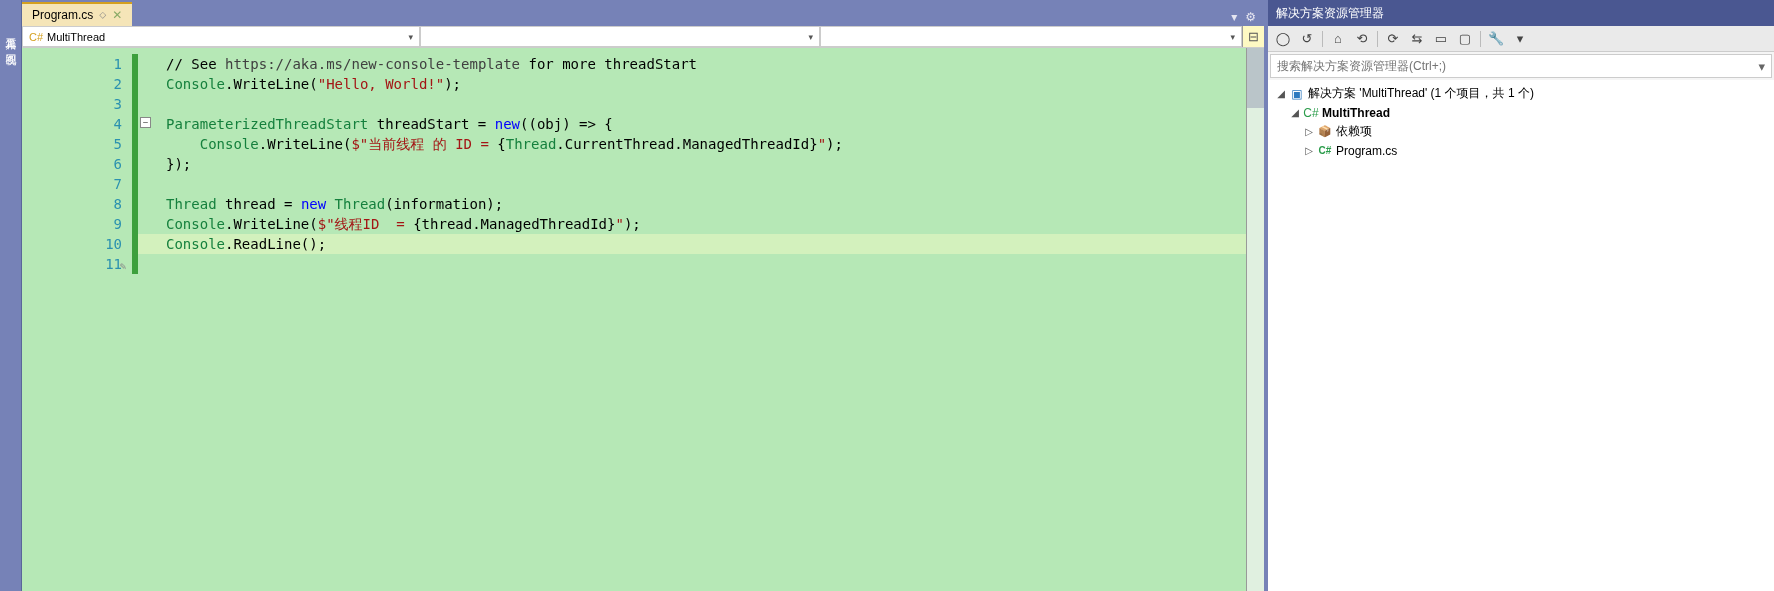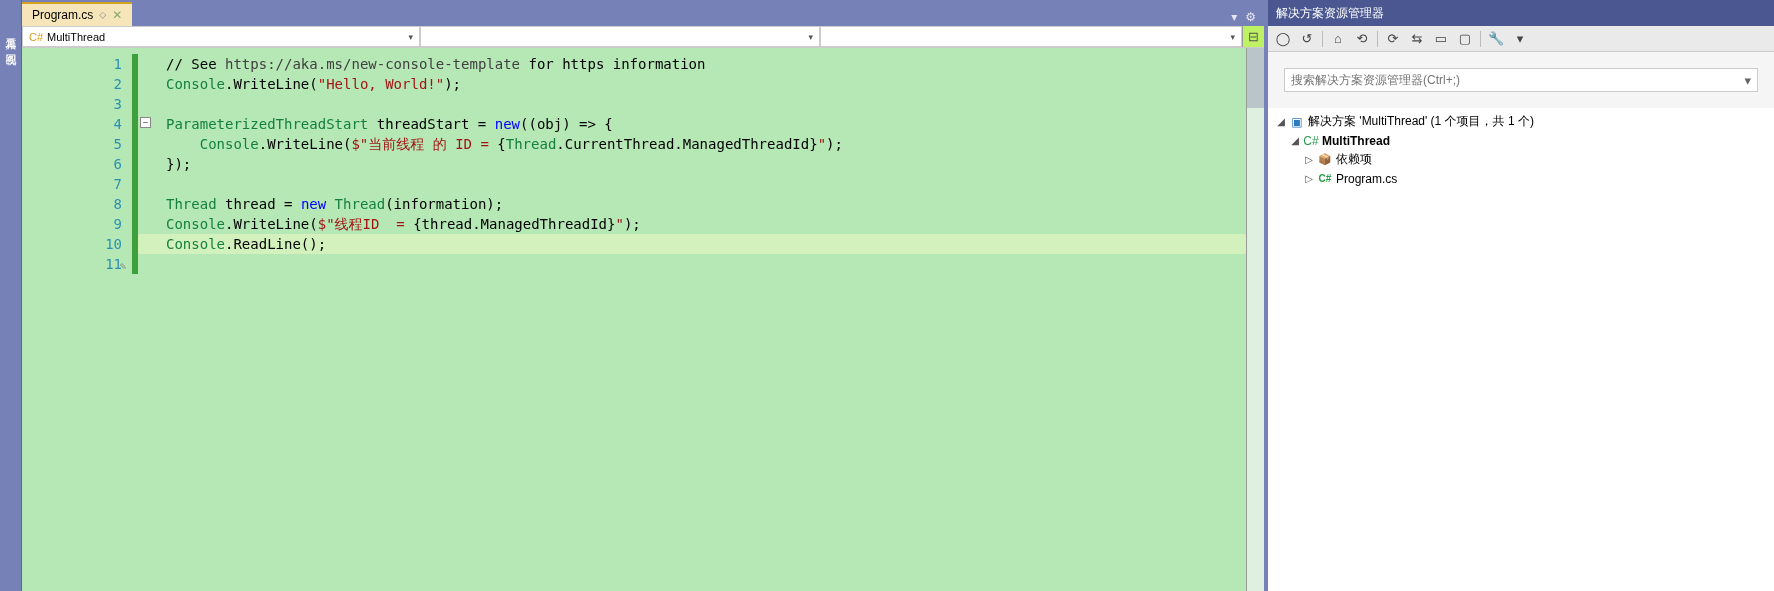--- a/index.html
+++ b/index.html
@@ -13,21 +13,21 @@
     .editor-area { flex: 1; display: flex; flex-direction: column; background: #fff; }
     
     .tab-bar { height: 26px; background: #7682b7; display: flex; align-items: flex-end; }
     .tab { background: #f5e5b8; padding: 4px 10px; font-size: 12px; display: flex; align-items: center; gap: 6px; border-top: 2px solid transparent; position: relative; }
     .tab.active { border-top: 2px solid #d4a020; }
     .tab-close { cursor: pointer; color: #8a6; font-size: 12px; }
     .tab-pin { font-size: 10px; color: #888; cursor: pointer; }
     .tab-bar-right { margin-left: auto; display: flex; align-items: center; padding-right: 6px; gap: 4px; }
     .tab-bar-icon { color: #e5e5f0; font-size: 12px; cursor: pointer; padding: 2px; }
     
-    .nav-bar { height: 22px; background: #bef264; border-bottom: 1px solid #ccc; display: flex; }
+    .nav-bar { height: 22px; background: #fef9c3; border-bottom: 1px solid #ccc; display: flex; }
     .nav-dropdown { border: 1px solid #ccc; background: #fff; font-size: 11px; padding: 1px 6px; display: flex; align-items: center; justify-content: space-between; cursor: pointer; }
     .nav-dropdown:first-child { width: 398px; }
     .nav-dropdown:nth-child(2) { width: 400px; }
     .nav-dropdown:nth-child(3) { width: 400px; }
     .nav-arrow { font-size: 9px; color: #555; }
     .nav-class-icon { color: #d4a020; font-size: 11px; margin-right: 4px; }
     .nav-split-icon { width: 22px; display: flex; align-items: center; justify-content: center; border-left: 1px solid #999; cursor: pointer; color: #555; }
     
     .code-area { flex: 1; display: flex; background: #b6e8b6; position: relative; }
     .gutter { width: 110px; background: #b6e8b6; text-align: right; padding-right: 10px; padding-top: 6px; font-family: Consolas, monospace; font-size: 14px; color: #2b91af; user-select: none; }
@@ -52,21 +52,21 @@
     .minimap { width: 18px; background: #e0f0e0; border-left: 1px solid #999; position: relative; }
     .minimap-thumb { position: absolute; top: 0; left: 0; right: 0; height: 60px; background: rgba(100,100,150,0.3); }
     
     .splitter { width: 4px; background: #7682b7; cursor: ew-resize; }
     
     .solution-panel { width: 506px; background: #f5f5f5; display: flex; flex-direction: column; }
     .sol-header { height: 26px; background: #4a5791; color: #fff; display: flex; align-items: center; padding: 0 8px; font-size: 12px; font-family: Liberation Mono, monospace; }
     .sol-toolbar { height: 26px; background: #eaeaea; border-bottom: 1px solid #ccc; display: flex; align-items: center; gap: 2px; padding: 0 4px; }
     .sol-tool-btn { width: 22px; height: 20px; display: flex; align-items: center; justify-content: center; cursor: pointer; color: #444; font-size: 13px; border-radius: 2px; }
     .sol-tool-sep { width: 1px; height: 16px; background: #bbb; margin: 0 2px; }
-    .sol-search { height: 24px; background: #fff; border: 1px solid #ccc; margin: 16px; display: flex; align-items: center; }
+    .sol-search { height: 24px; background: #fff; border: 1px solid #ccc; margin: 2px; display: flex; align-items: center; }
     .sol-search input { border: none; flex: 1; outline: none; padding: 2px 6px; font-size: 12px; color: #888; }
     .sol-search-icon { padding: 0 6px; color: #666; cursor: pointer; }
     
     .sol-tree { flex: 1; background: #fff; padding: 4px 2px; font-size: 12px; overflow: auto; }
     .tree-row { display: flex; align-items: center; height: 19px; cursor: pointer; padding-left: 4px; }
     .tree-toggle { width: 14px; font-size: 10px; color: #555; text-align: center; }
     .tree-icon { width: 18px; font-size: 12px; text-align: center; }
     .tree-label { padding-left: 2px; }
     .tree-bold { font-weight: bold; }
     .indent-1 { padding-left: 18px; }
@@ -129,21 +129,21 @@
         <div class="gutter-line">10</div>
         <div class="gutter-line"><span>11</span><span class="gutter-icon">✎</span></div>
       </div>
 
       <div class="code-body">
         <div class="green-bar"></div>
         <div class="fold-col">
           <div class="fold-box">−</div>
         </div>
 
-        <div class="code-line"><span class="c-comment">// See </span><span class="c-link">https://aka.ms/new-console-template</span><span class="c-comment"> for https information</span></div>
+        <div class="code-line"><span class="c-comment">// See </span><span class="c-link">https://aka.ms/new-console-template</span><span class="c-comment"> for more threadStart</span></div>
         <div class="code-line"><span class="c-class">Console</span><span class="c-black">.WriteLine(</span><span class="c-string">"Hello, World!"</span><span class="c-black">);</span></div>
         <div class="code-line"></div>
         <div class="code-line"><span class="c-class">ParameterizedThreadStart</span><span class="c-black"> threadStart = </span><span class="c-keyword">new</span><span class="c-black">((obj) =&gt; {</span></div>
         <div class="code-line"><span class="c-class">    Console</span><span class="c-black">.WriteLine(</span><span class="c-string">$"当前线程 的 ID = </span><span class="c-black">{</span><span class="c-class">Thread</span><span class="c-black">.CurrentThread.ManagedThreadId</span><span class="c-black">}</span><span class="c-string">"</span><span class="c-black">);</span></div>
         <div class="code-line"><span class="c-black">});</span></div>
         <div class="code-line"></div>
         <div class="code-line"><span class="c-class">Thread</span><span class="c-black"> thread = </span><span class="c-keyword">new</span><span class="c-black"> </span><span class="c-class">Thread</span><span class="c-black">(information);</span></div>
         <div class="code-line"><span class="c-class">Console</span><span class="c-black">.WriteLine(</span><span class="c-string">$"线程ID  = </span><span class="c-black">{</span><span class="c-black">thread.ManagedThreadId</span><span class="c-black">}</span><span class="c-string">"</span><span class="c-black">);</span></div>
         <div class="code-line current"><span class="c-class">Console</span><span class="c-black">.ReadLine();</span></div>
       </div>

